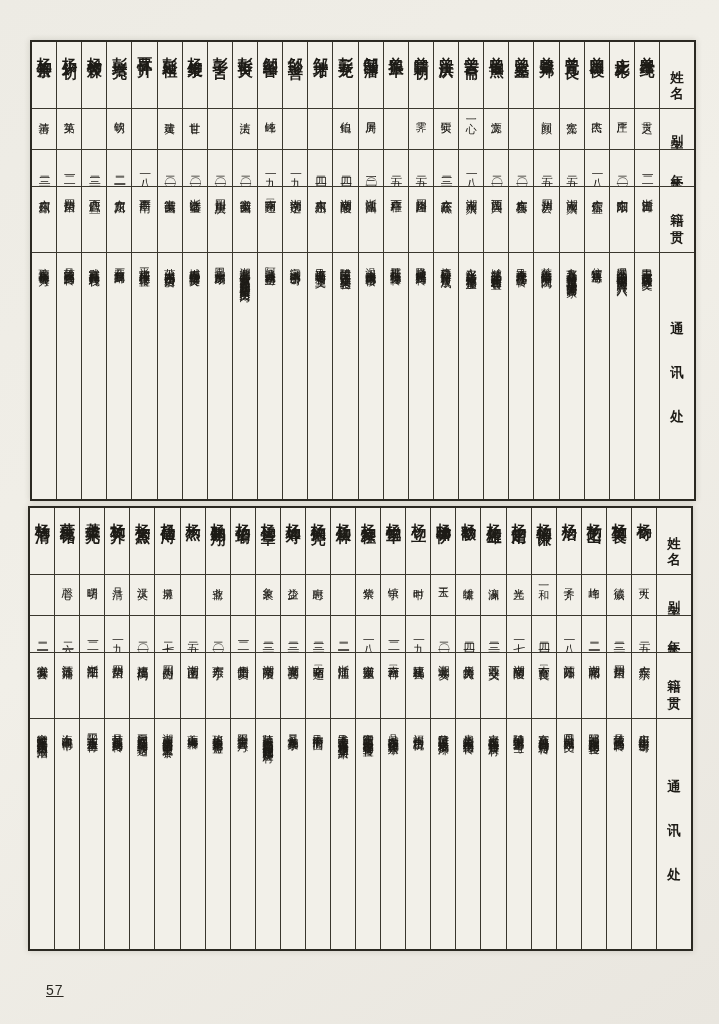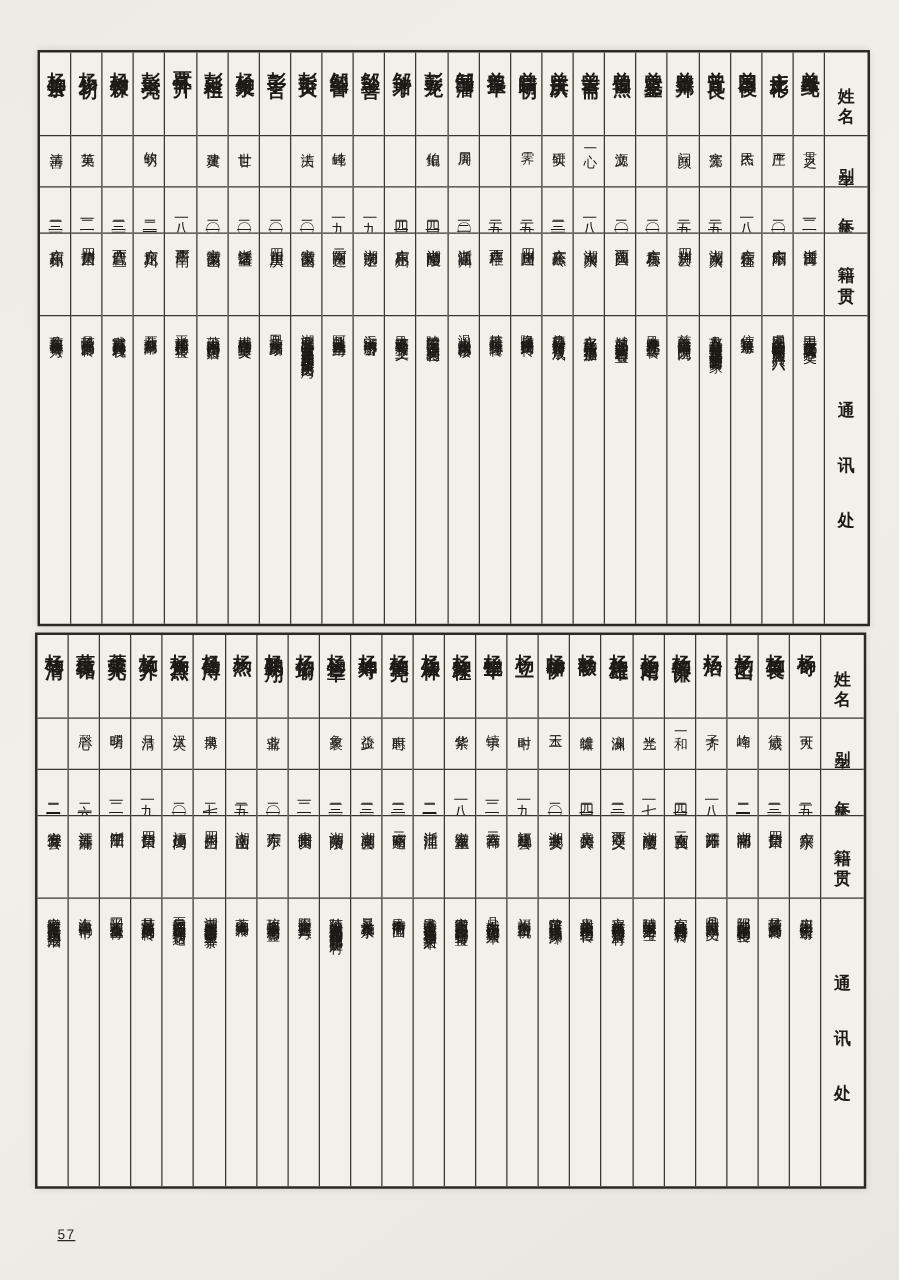--- a/index.html
+++ b/index.html
@@ -32,21 +32,21 @@
   .r-place > span{font-size:11.5px;letter-spacing:1px;padding-top:3px;}
   .r-addr > span{font-size:11px;letter-spacing:1px;padding-top:6px;}
   
   .hcol .cell{align-items:center;}
   .hcol .cell > span{font-size:13.5px;font-weight:bold;padding-top:0;}
   .hcol .r-name > span{letter-spacing:16px;}
   .hcol .r-alias > span{font-size:12.5px;letter-spacing:5px;}
   .hcol .r-age > span{font-size:12.5px;letter-spacing:4px;}
   .hcol .r-place > span{letter-spacing:18px;}
   .hcol .r-addr > span{letter-spacing:44px;}
-  .page-number{position:absolute;left:46px;top:982px;font-size:11px;color:#2a2822;
+  .page-number{position:absolute;left:46px;top:982px;font-size:14px;color:#2a2822;
                letter-spacing:1px;text-decoration:underline;}
 </style>
 </head>
 <body>
 
 <div class="page">
   <div class="table" id="table-0">
       <div class="col hcol">
         <div class="cell r-name">
           <span>姓名</span>

